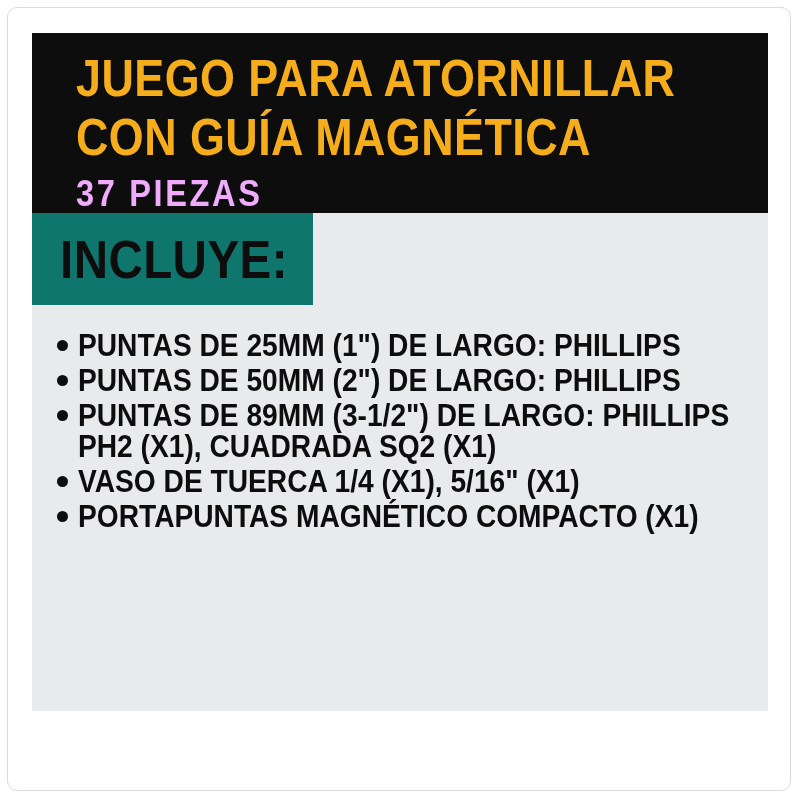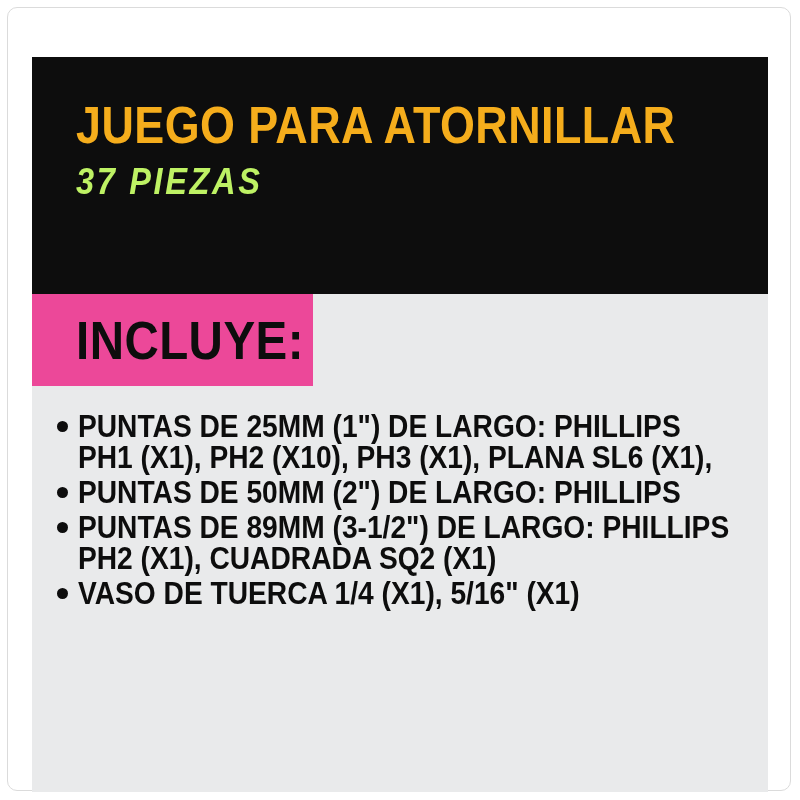--- a/index.html
+++ b/index.html
@@ -30,52 +30,50 @@
   }
   
   .cond {
     display: inline-block;
     transform: scaleX(0.88);
     transform-origin: 0 50%;
     white-space: nowrap;
   }
   .banner {
     background: #0d0d0d;
-    height: 237px;
+    height: 180px;
     box-sizing: border-box;
-    padding: 39px 0 0 44px;
-    margin-top: 24px;
+    padding: 16px 0 0 44px;
   }
   .title-line {
     height: 59px;
     line-height: 59px;
     font-size: 51px;
     color: #f5ad1c;
     letter-spacing: 0.5px;
   }
   .pieces-line {
     margin-top: 7px;
     height: 40px;
     line-height: 40px;
     font-size: 37px;
-    color: #bef264;
+    color: #f0abfc;
     letter-spacing: 3px;
-    font-style: italic;
   }
   .content {
     background: #e9eaeb;
     height: 498px;
     box-sizing: border-box;
   }
   .includes-box {
     width: 281px;
     height: 92px;
-    background: #ec4899;
+    background: #0f766e;
     box-sizing: border-box;
-    padding-left: 44px;
+    padding-left: 28px;
     line-height: 92px;
     font-size: 54px;
     color: #0d0d0d;
     letter-spacing: 0.5px;
   }
   .list {
     list-style: none;
     margin: 0;
     padding: 25px 20px 0 46px;
   }
@@ -101,48 +99,52 @@
 </style>
 </head>
 <body>
 
 <div class="frame"></div>
 
 <div class="panel">
 
   <div class="banner">
     <div class="title-line"><span class="cond">JUEGO PARA ATORNILLAR</span></div>
+    <div class="title-line"><span class="cond">CON GUÍA MAGNÉTICA</span></div>
     <div class="pieces-line"><span class="cond">37 PIEZAS</span></div>
   </div>
 
   <div class="content">
 
     <div class="includes-box"><span class="cond">INCLUYE:</span></div>
 
     <ul class="list">
 
       <li>
         <span class="bullet"></span>
         <div class="list-line"><span class="cond">PUNTAS DE 25MM (1") DE LARGO: PHILLIPS</span></div>
-        <div class="list-line"><span class="cond">PH1 (X1), PH2 (X10), PH3 (X1), PLANA SL6 (X1),</span></div>
       </li>
 
       <li>
         <span class="bullet"></span>
         <div class="list-line"><span class="cond">PUNTAS DE 50MM (2") DE LARGO: PHILLIPS</span></div>
       </li>
 
       <li>
         <span class="bullet"></span>
         <div class="list-line"><span class="cond">PUNTAS DE 89MM (3-1/2") DE LARGO: PHILLIPS</span></div>
         <div class="list-line"><span class="cond">PH2 (X1), CUADRADA SQ2 (X1)</span></div>
       </li>
 
       <li>
         <span class="bullet"></span>
         <div class="list-line"><span class="cond">VASO DE TUERCA 1/4 (X1), 5/16" (X1)</span></div>
       </li>
 
+      <li>
+        <span class="bullet"></span>
+        <div class="list-line"><span class="cond">PORTAPUNTAS MAGNÉTICO COMPACTO (X1)</span></div>
+      </li>
 
     </ul>
   </div>
 
 </div>
 
 </body></html>

